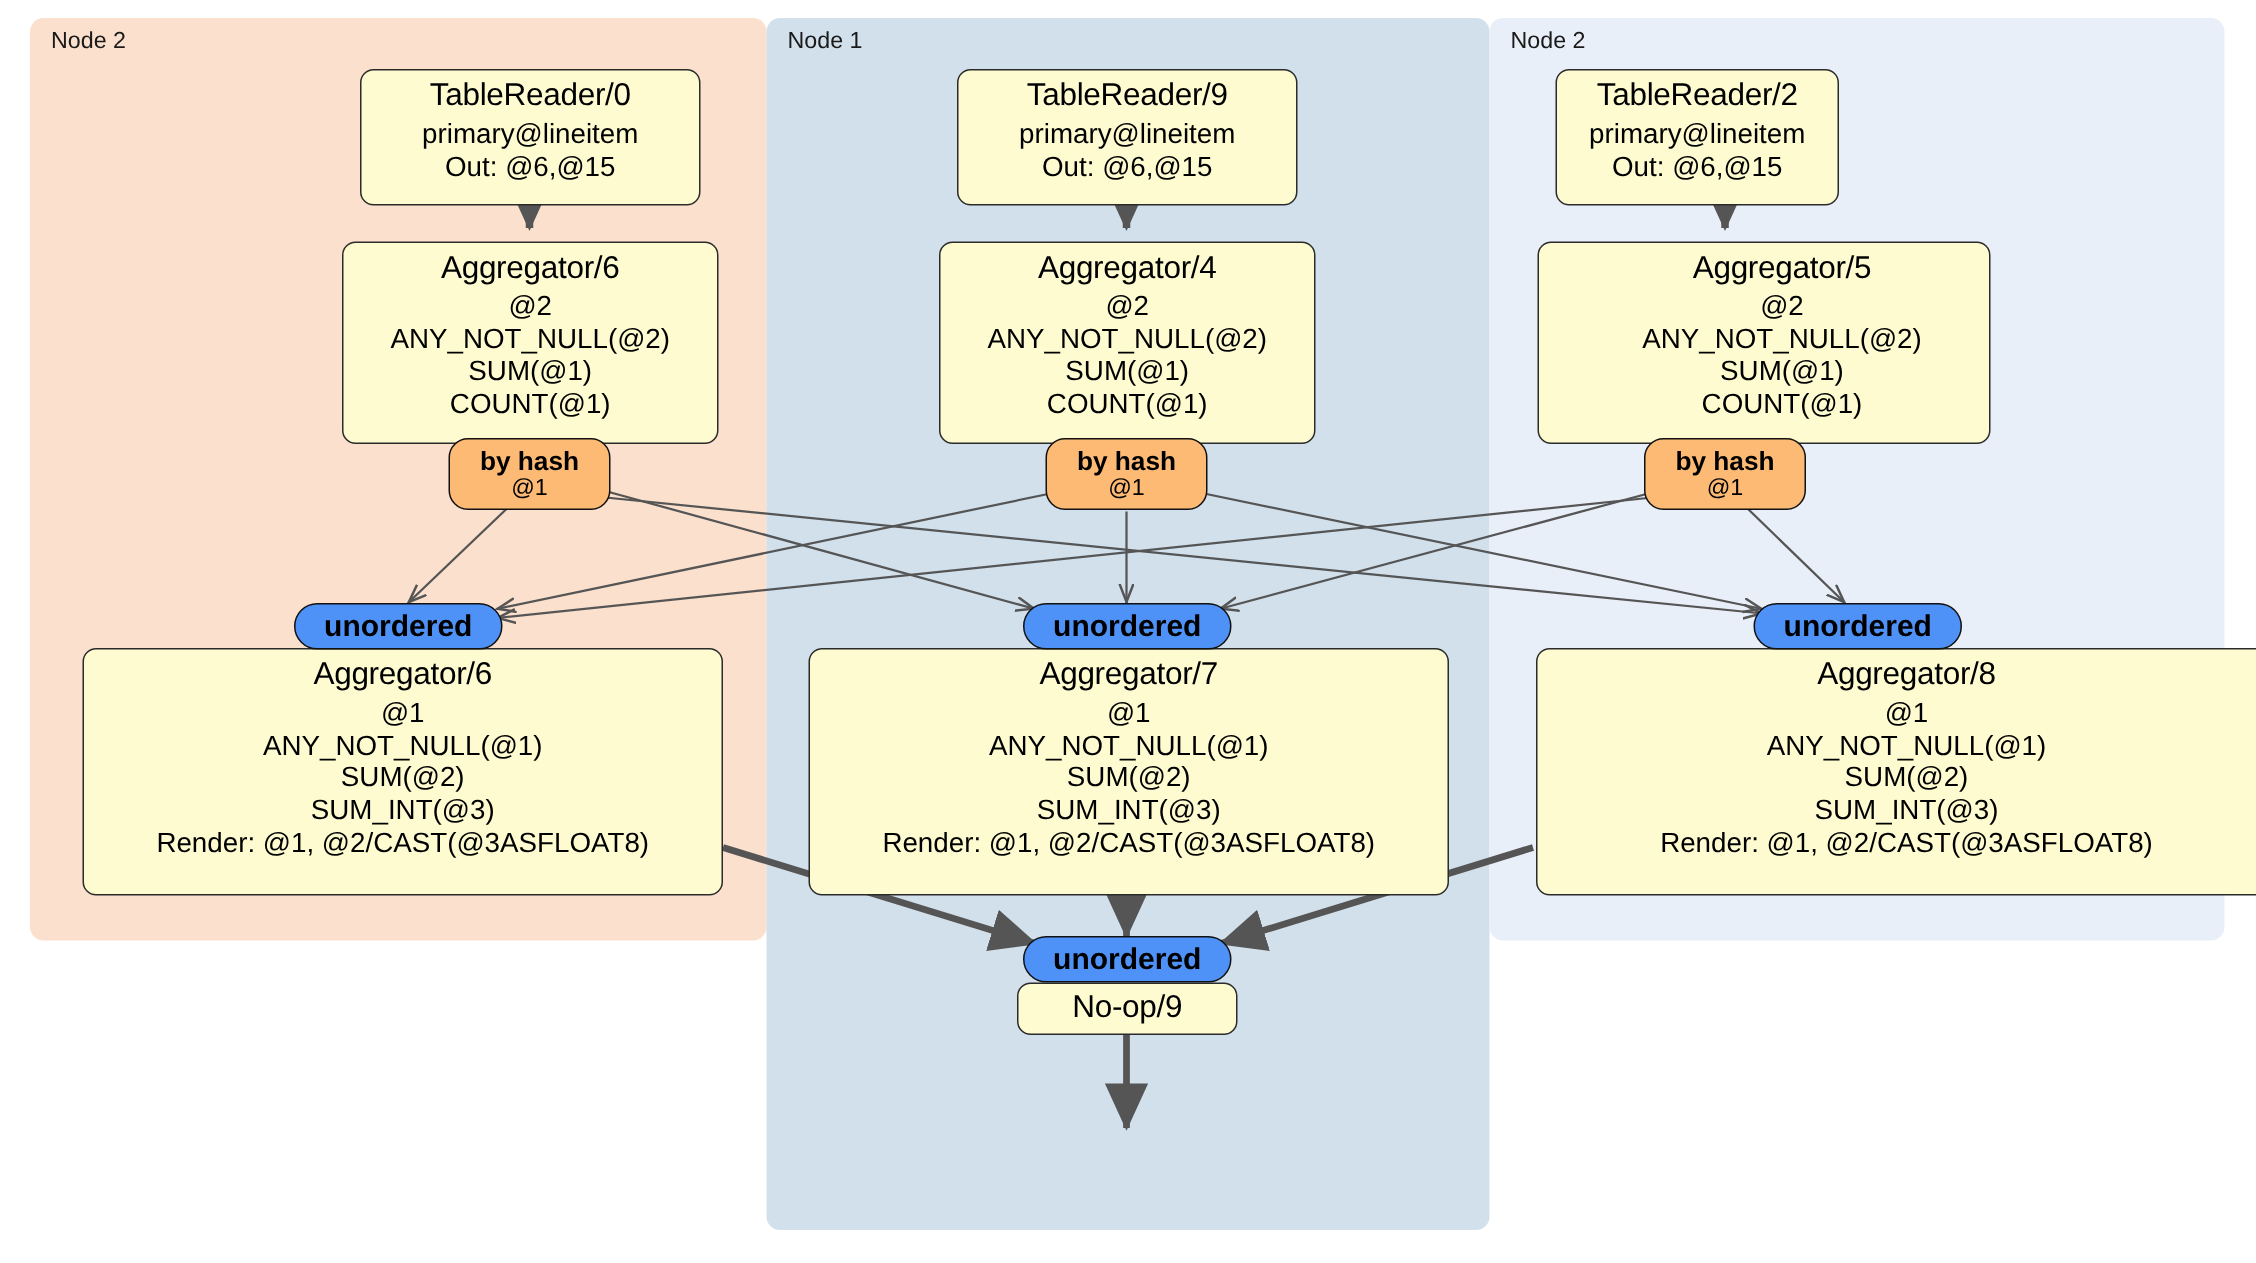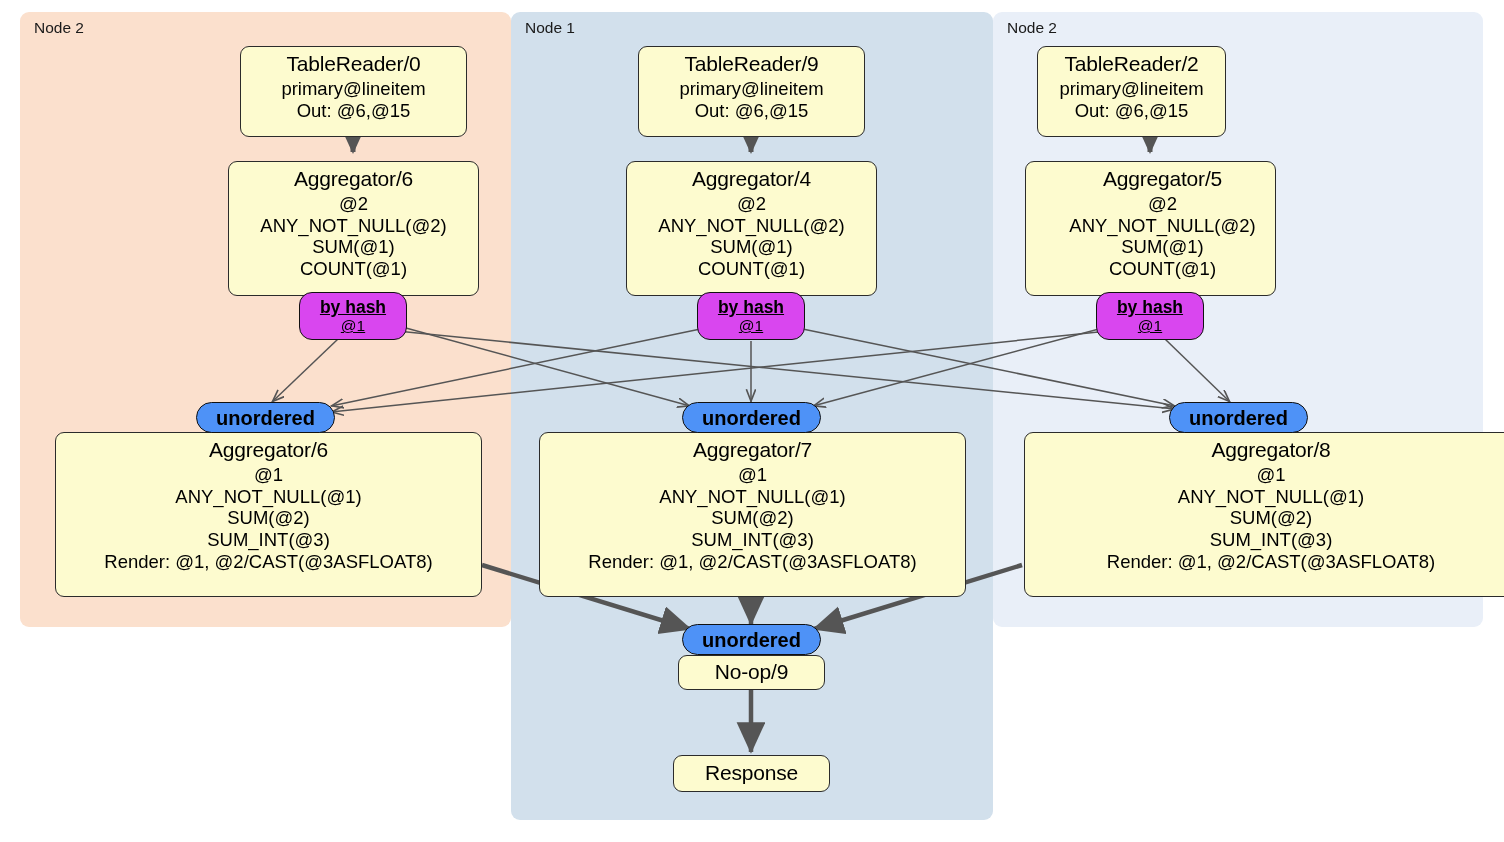--- a/index.html
+++ b/index.html
@@ -84,23 +84,22 @@
     border: 1.6px solid #111;
     z-index: 4;
     display: flex;
     flex-direction: column;
     align-items: center;
     justify-content: center;
     text-align: center;
     line-height: 1.1;
   }
   .pill.hash {
-    background: #d946ef;
+    background: #fdba74;
     border-radius: 13px;
-    text-decoration: underline;
   }
   .pill.hash .t1 {
     font-weight: bold;
     font-size: 17.5px;
     color: #000;
   }
   .pill.hash .t2 {
     font-size: 15.5px;
     color: #000;
   }
@@ -200,21 +199,21 @@
   </div>
 
   <div class="box" style="left:626px; top:161px; width:251px; height:135px;">
     <div class="ttl">Aggregator/4</div>
     <div class="ln">@2</div>
     <div class="ln">ANY_NOT_NULL(@2)</div>
     <div class="ln">SUM(@1)</div>
     <div class="ln">COUNT(@1)</div>
   </div>
 
-  <div class="box" style="left:1025px; top:161px; width:251px; height:135px;padding-left:32px;">
+  <div class="box" style="left:1025px; top:161px; width:302px; height:135px;padding-left:32px;">
     <div class="ttl">Aggregator/5</div>
     <div class="ln">@2</div>
     <div class="ln">ANY_NOT_NULL(@2)</div>
     <div class="ln">SUM(@1)</div>
     <div class="ln">COUNT(@1)</div>
   </div>
 
   <div class="pill hash" style="left:299px; top:292px; width:108px; height:48px;">
     <div class="t1">by hash</div>
     <div class="t2">@1</div>
@@ -270,17 +269,14 @@
   </div>
 
   <div class="pill unord" style="left:682px; top:624px; width:139px; height:31px;">
     <div class="t1">unordered</div>
   </div>
 
   <div class="box compact" style="left:678px; top:655px; width:147px; height:35px;">
     <div class="ttl" style="margin:0;">No-op/9</div>
   </div>
 
-  <div class="box compact" style="left:673px; top:755px; width:157px; height:37px;">
-    <div class="ttl" style="margin:0;">Response</div>
-  </div>
 
 </div>
 
 </body></html>

